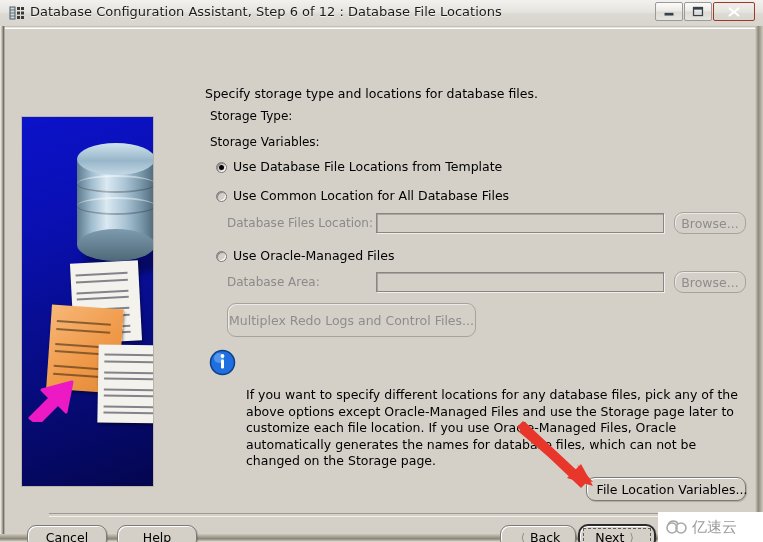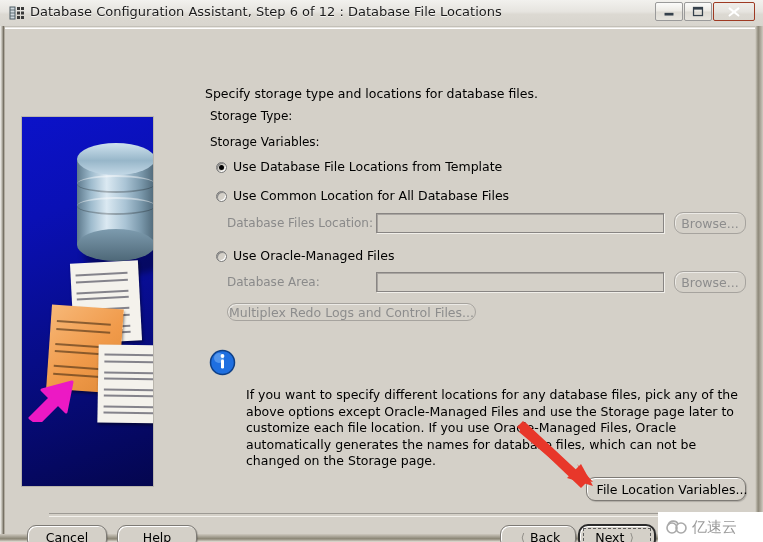--- a/index.html
+++ b/index.html
@@ -125,21 +125,21 @@
     position:absolute;background:#d4d0c8;
     border:1px solid #7d7a75;border-radius:9px;
     box-sizing:border-box;font-size:12.5px;color:#000;
     display:flex;align-items:center;justify-content:center;
     box-shadow:inset 1px 1px 0 #ffffff, 1px 1px 1px rgba(0,0,0,.18);
     cursor:default;white-space:nowrap;
   }
   .obtn.disabled{color:#8d8d8d;border-color:#a6a39e;box-shadow:inset 1px 1px 0 #eceae6;}
   #btn-browse1{left:669px;top:183px;width:72px;height:22px;}
   #btn-browse2{left:669px;top:242px;width:72px;height:22px;}
-  #btn-multiplex{left:222px;top:274px;width:249px;height:18px;}
+  #btn-multiplex{left:222px;top:274px;width:249px;height:34px;}
   #btn-filevars{left:581px;top:448px;width:160px;height:24px;padding-left:12px;}
   
   #info-icon{position:absolute;left:204px;top:320px;width:27px;height:27px;}
   #info-text{position:absolute;left:241px;top:318px;width:503px;font-size:12.5px;
     color:#000;line-height:16.5px;margin-top:40px;}
   
   #sep{position:absolute;left:44px;top:484px;width:704px;height:2px;
     border-top:1px solid #9d9a94;border-bottom:1px solid #f3f1ec;}
   #btn-cancel{left:22px;top:496px;width:80px;height:24px;}
   #btn-help{left:112px;top:496px;width:80px;height:24px;}

